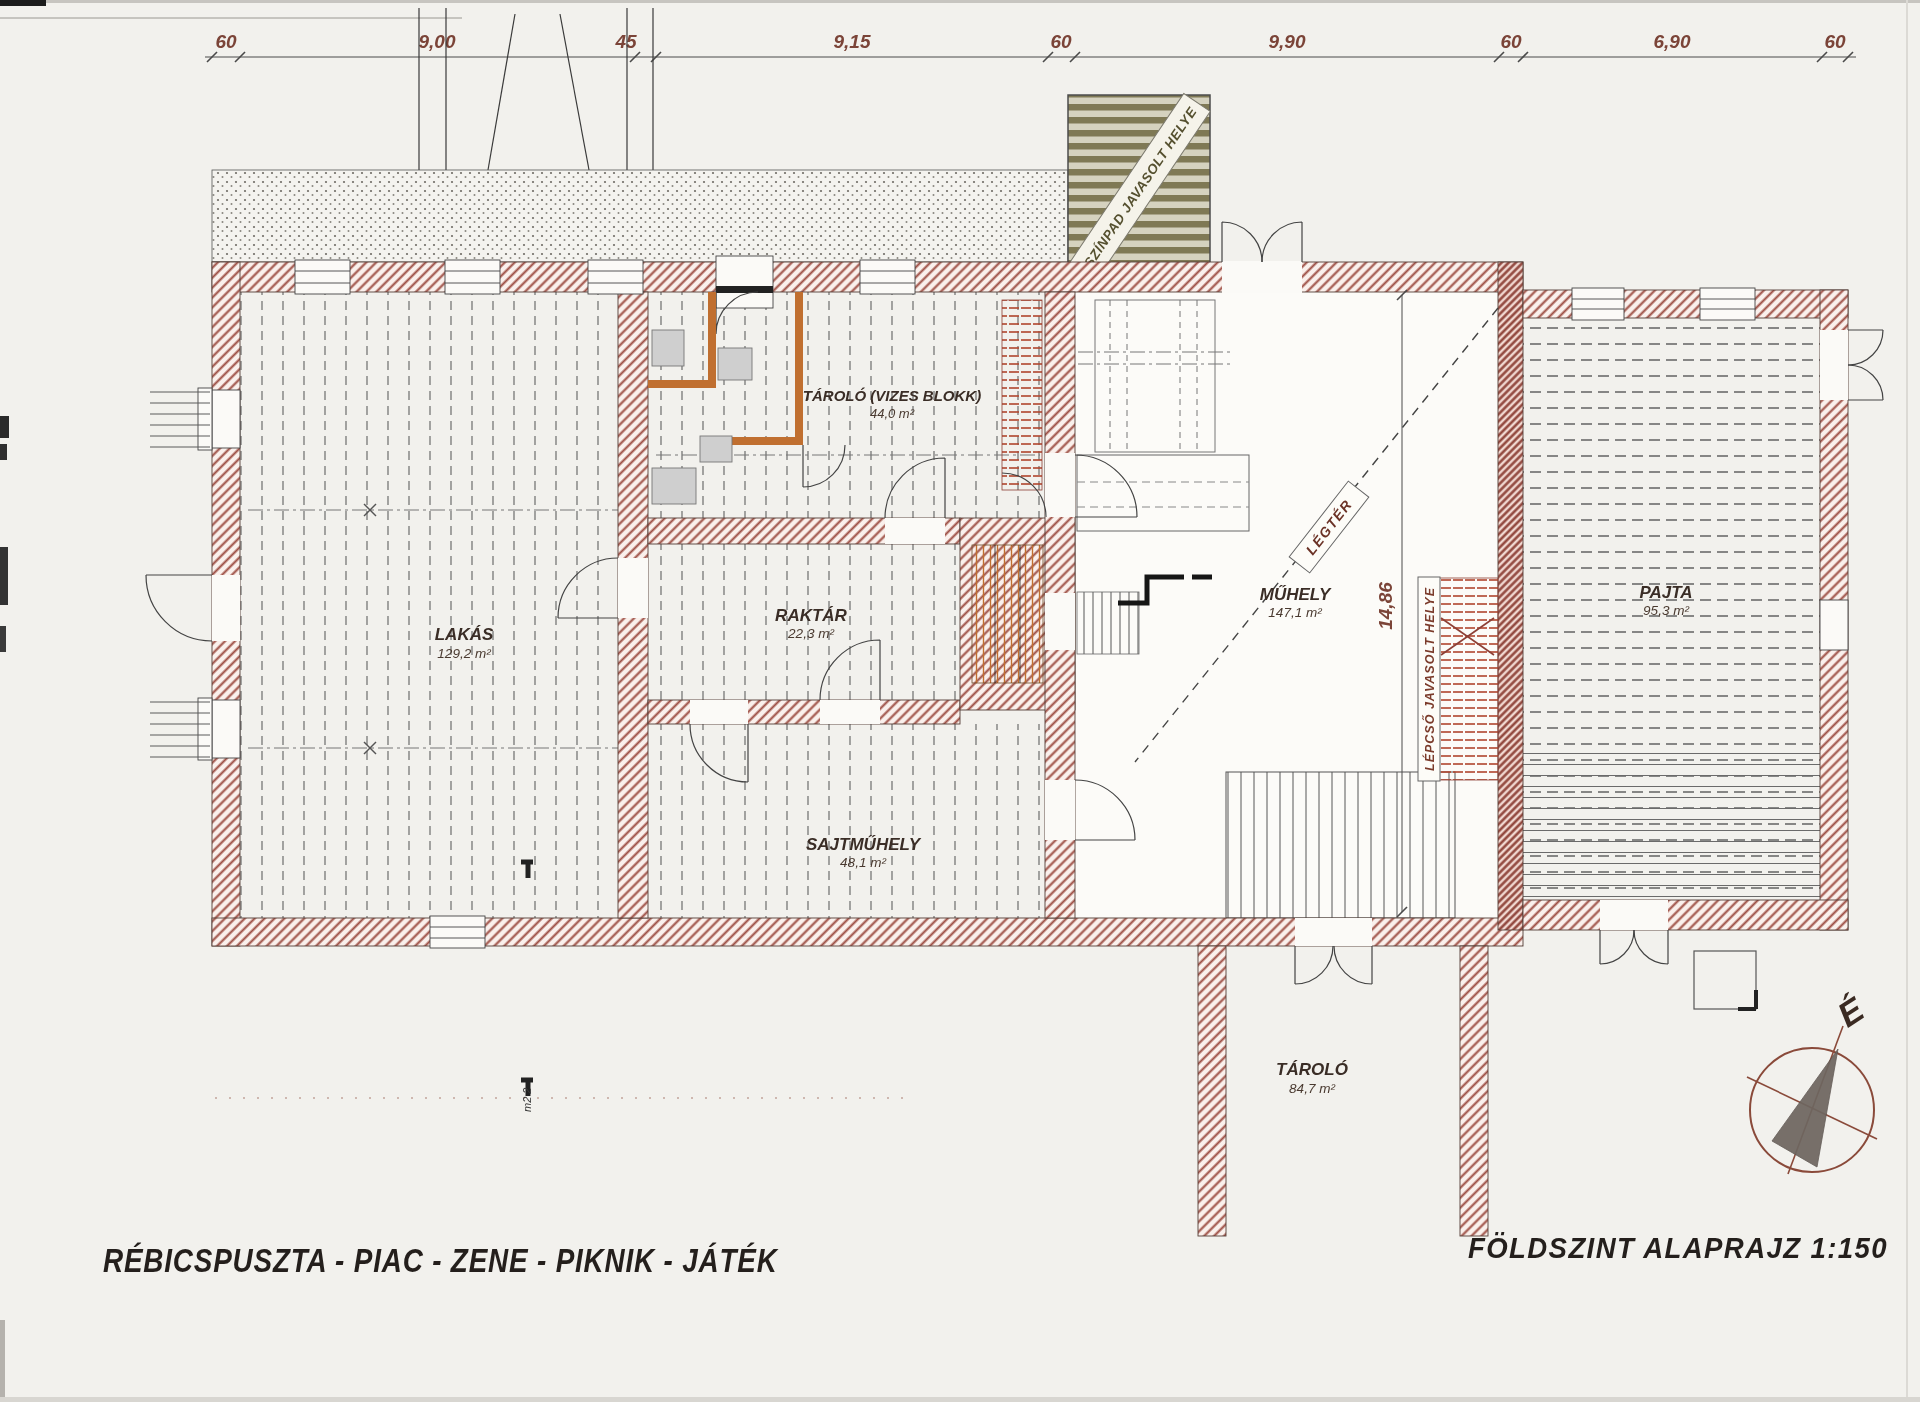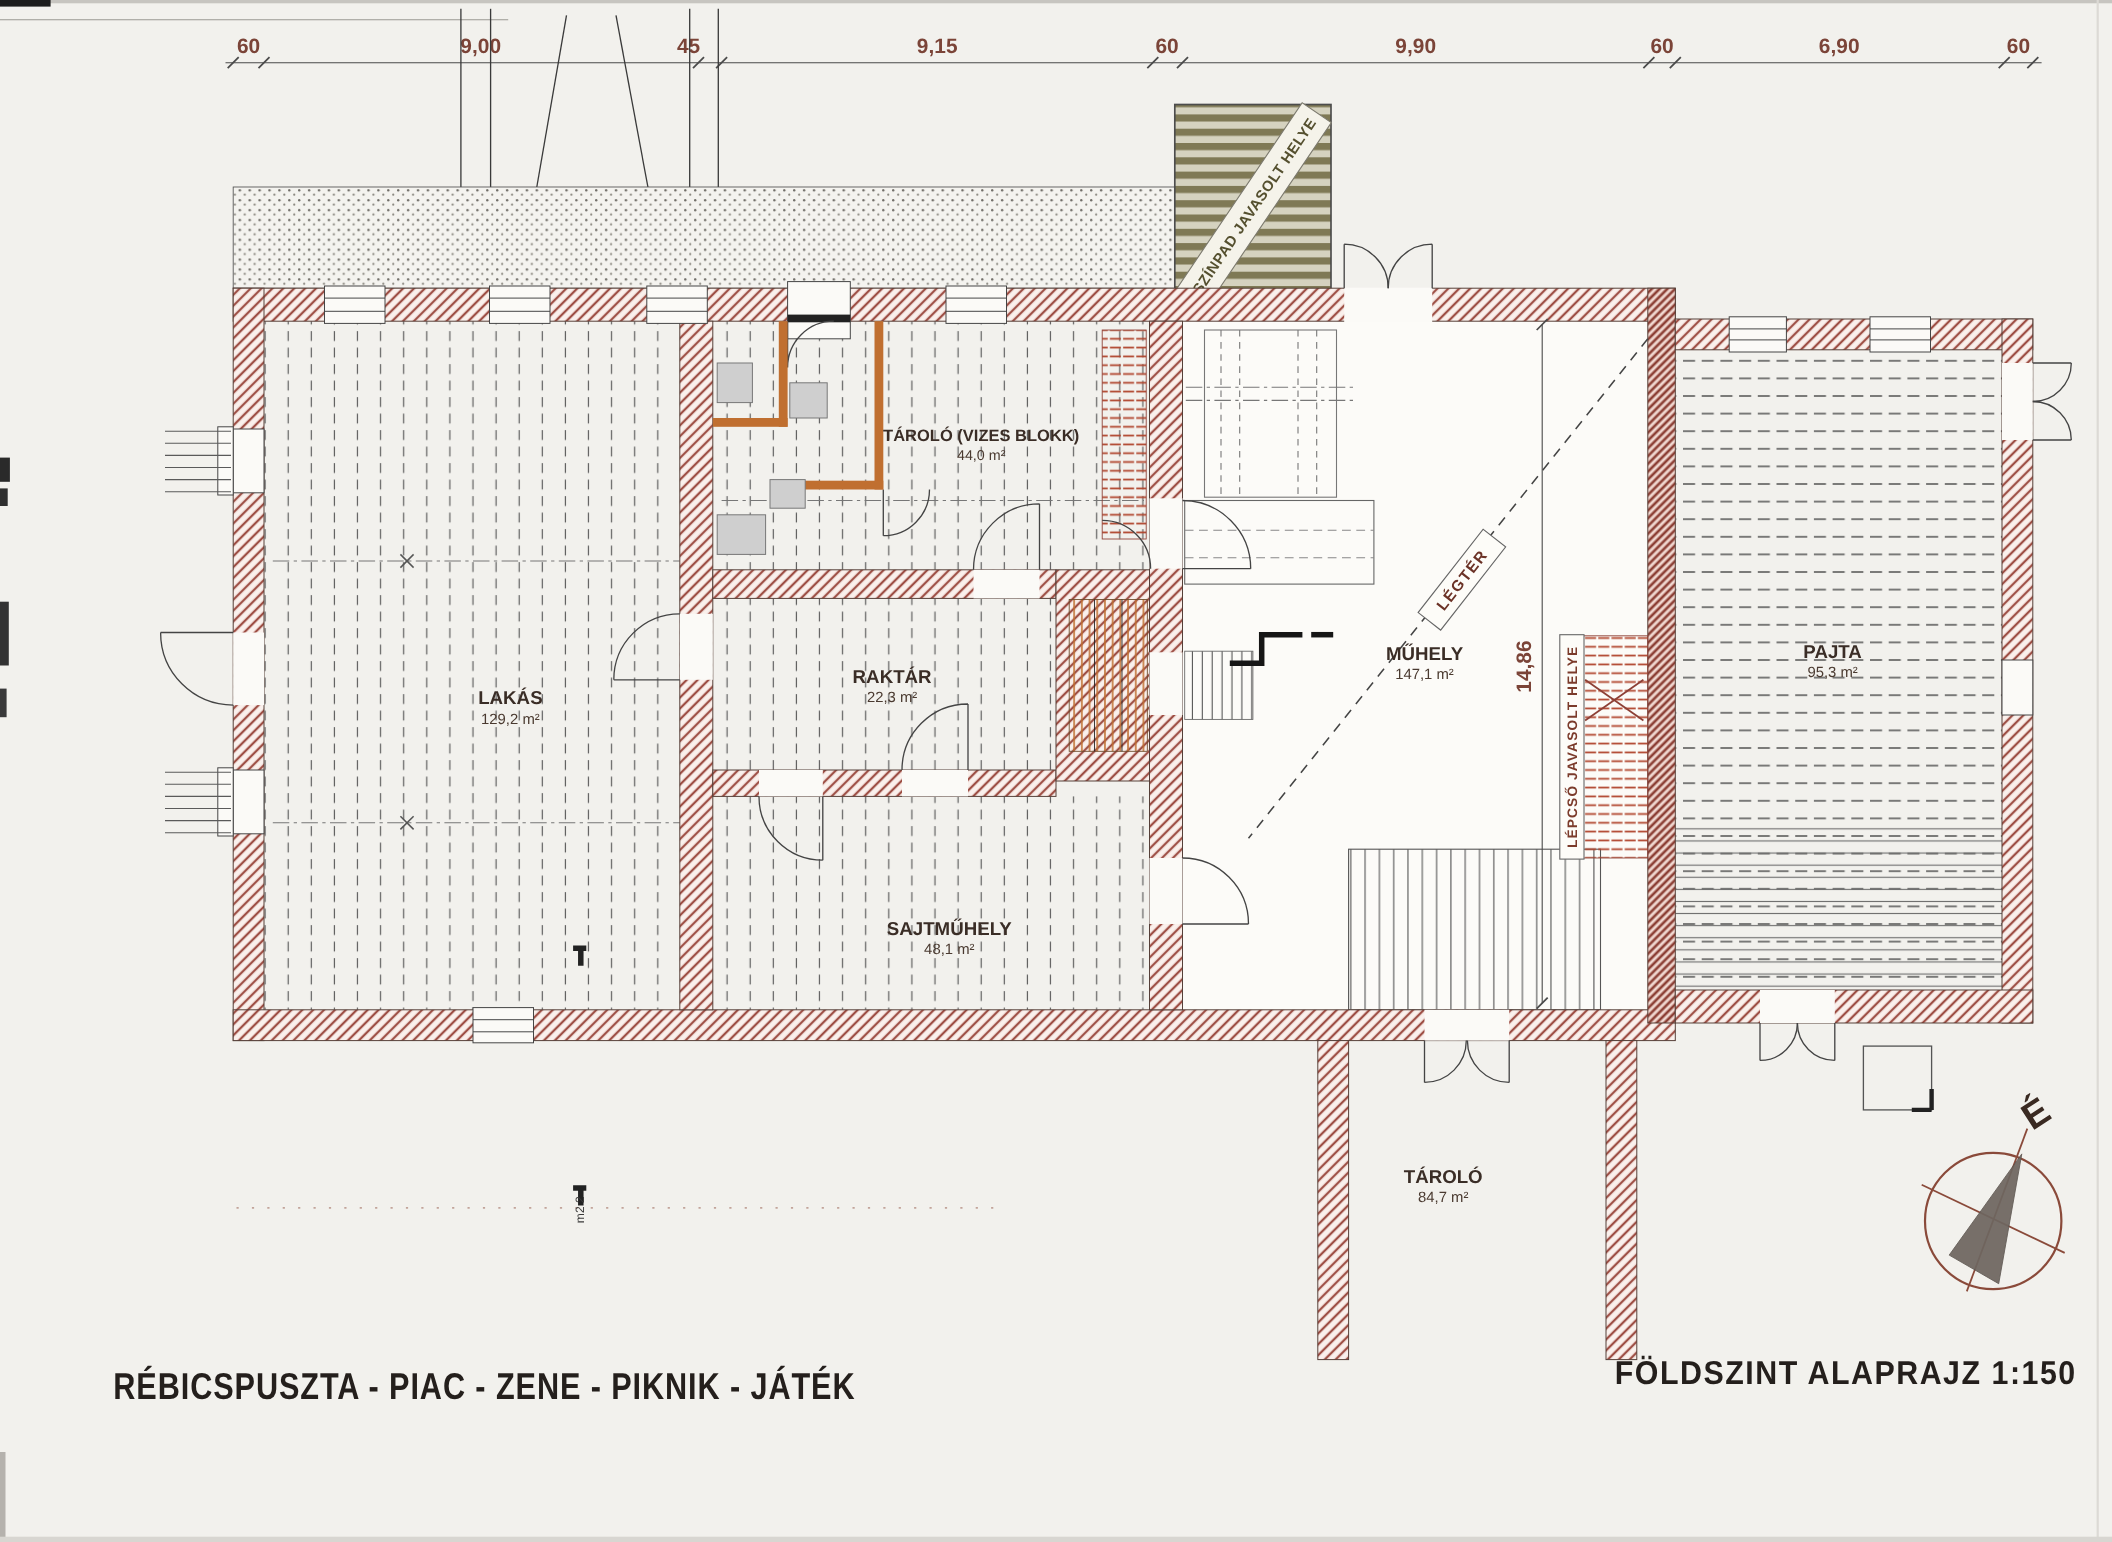--- a/index.html
+++ b/index.html
@@ -1,17 +1,17 @@
 <!DOCTYPE html>
 <html><head>
 <meta charset="utf-8">
 <style>
   html,body{margin:0;padding:0;background:#888;}
   .sheet{position:relative;width:1920px;height:1402px;background:#f2f1ed;overflow:hidden;
-         font-family:"Liberation Sans", sans-serif;}
+         font-family:"Liberation Sans", sans-serif;font-style:italic;}
   svg{display:block}
   text{font-family:"Liberation Sans", sans-serif;}
 </style>
 </head>
 <body>
 
 <div class="sheet">
 <svg width="1920" height="1402" viewBox="0 0 1920 1402">
   <defs>
     <pattern id="hatch" width="7" height="7" patternUnits="userSpaceOnUse" patternTransform="rotate(45)">

